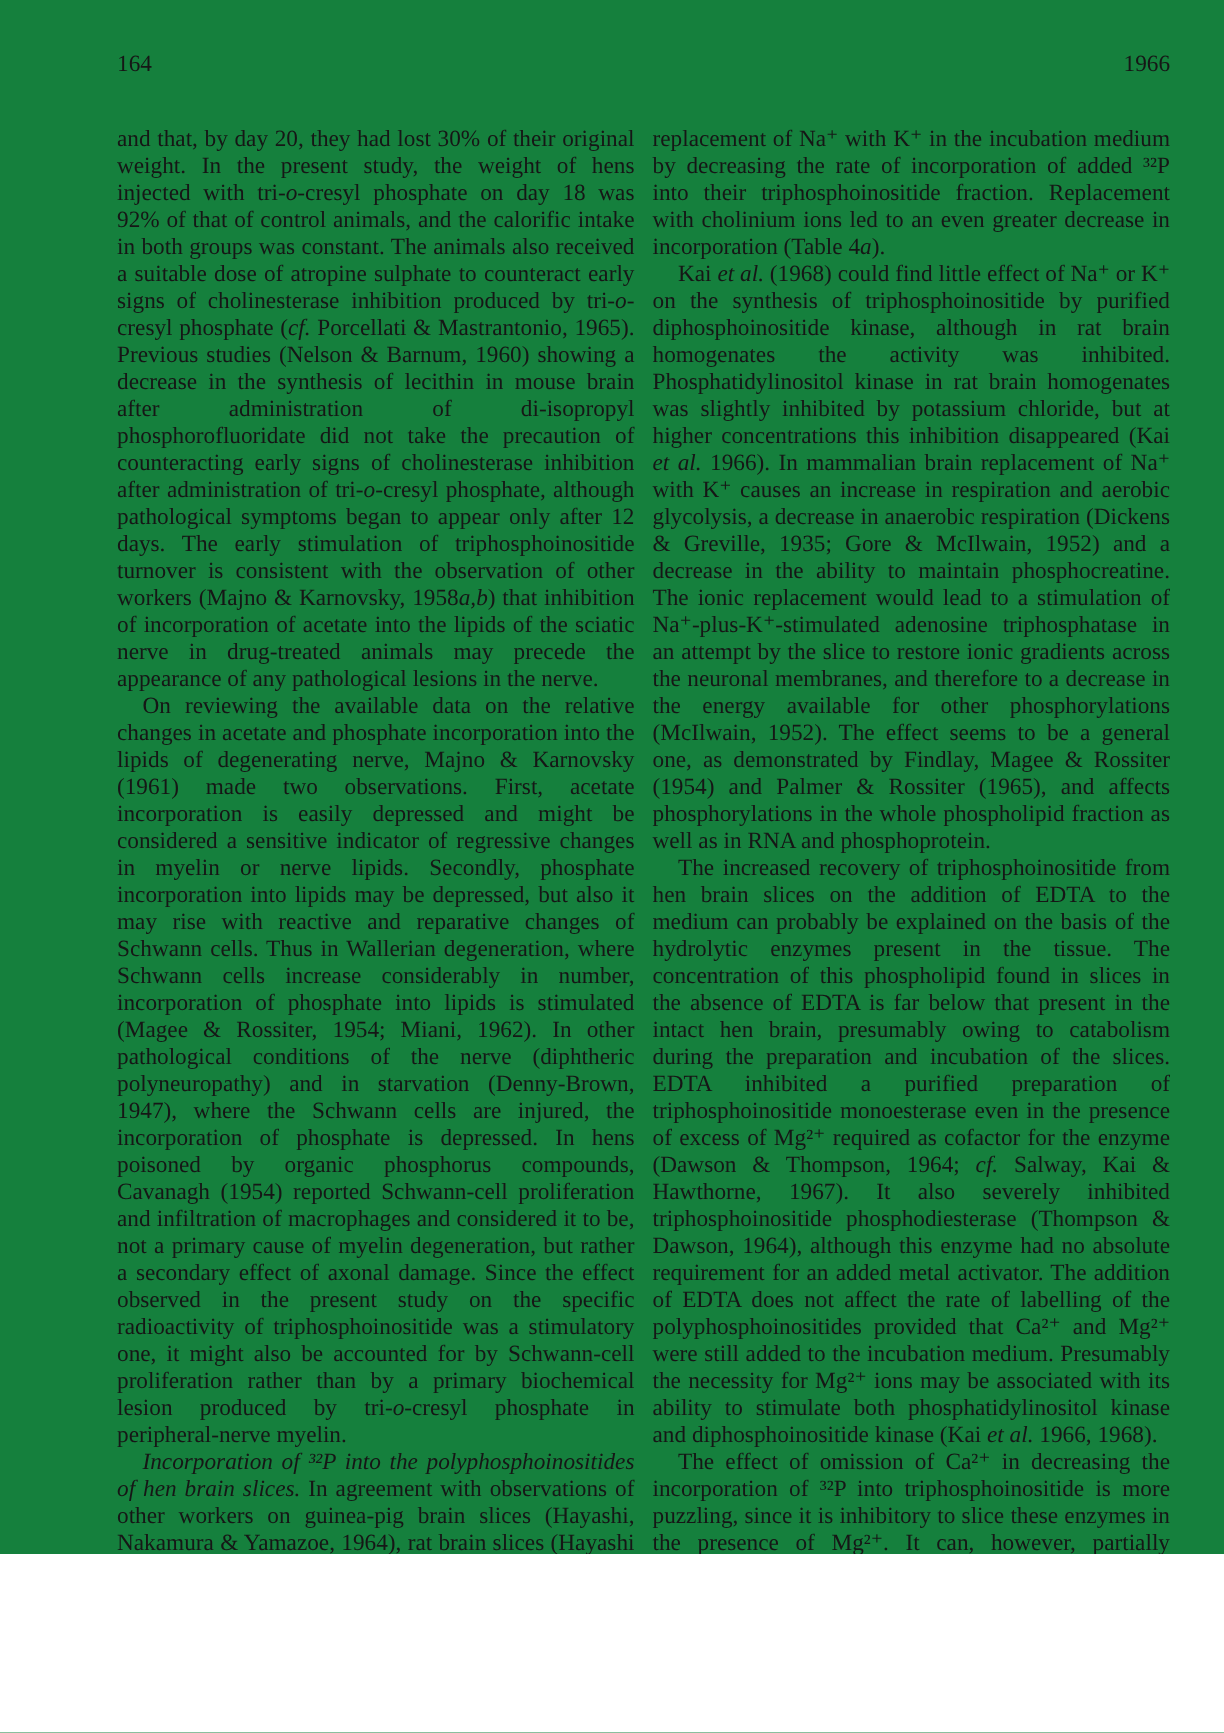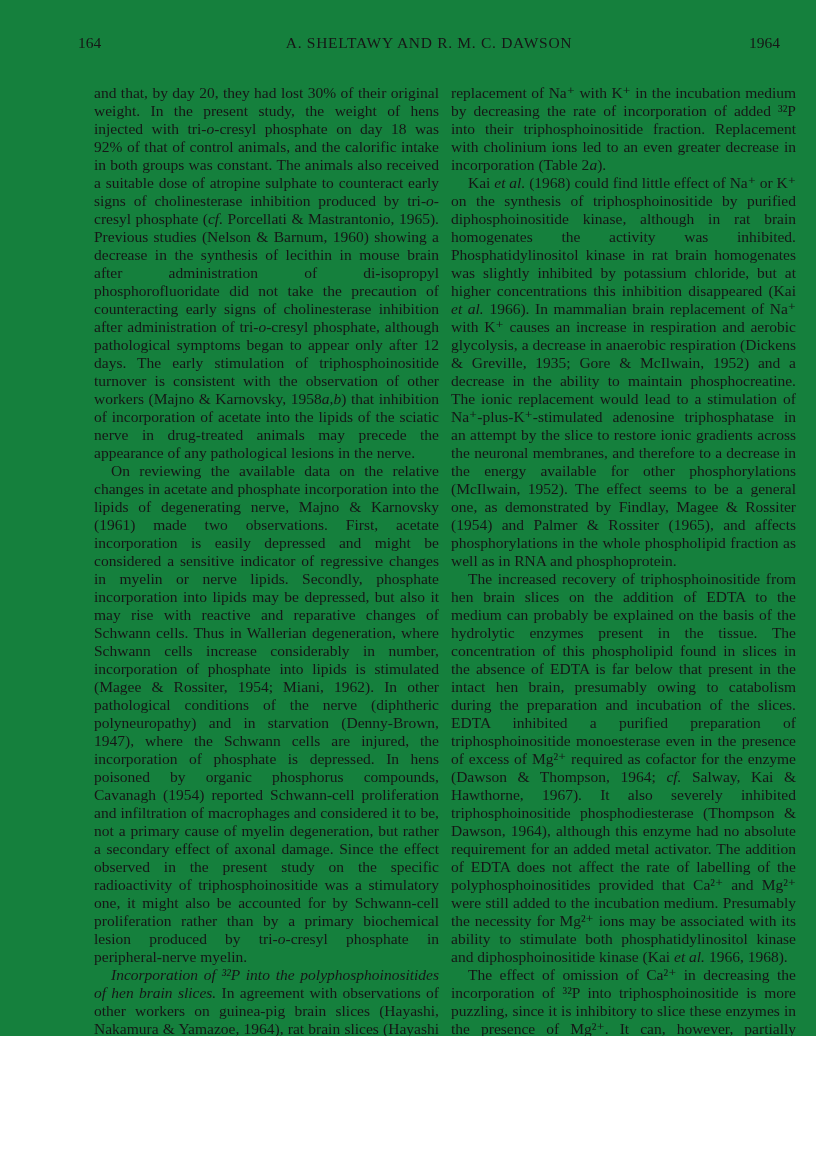--- a/index.html
+++ b/index.html
@@ -39,21 +39,20 @@
     text-align: center;
     letter-spacing: 0.7px;
   }
   .columns {
     position: absolute;
     top: 84px;
     left: 78px;
     width: 702px;
     display: flex;
     gap: 12px;
-    margin-left: 16px;
   }
   .column {
     width: 345px;
     font-size: 15.5px;
     line-height: 18px;
     text-align: justify;
     text-justify: inter-word;
     hyphens: none;
   }
   .para {
@@ -66,29 +65,28 @@
   .it {
     font-style: italic;
   }
 </style>
 </head>
 <body>
 
 <div class="page">
   <header class="pg-header">
     <span class="pnum">164</span>
-    <span class="ptitle">A. SHELTAWY AND R. M. C. DAWSON</span>
-    <span class="pyear">1964</span>
+    <span class="pyear">1966</span>
   </header>
   <main class="columns">
     <section class="column">
         <p class="para"><span>and that, by day 20, they had lost 30% of their original weight. In the present study, the weight of hens injected with tri-</span><span class="it">o</span><span>-cresyl phosphate on day 18 was 92% of that of control animals, and the calorific intake in both groups was constant. The animals also received a suitable dose of atropine sulphate to counteract early signs of cholinesterase inhibition produced by tri-</span><span class="it">o</span><span>-cresyl phosphate (</span><span class="it">cf.</span><span> Porcellati &amp; Mastrantonio, 1965). Previous studies (Nelson &amp; Barnum, 1960) showing a decrease in the synthesis of lecithin in mouse brain after administration of di-isopropyl phosphorofluoridate did not take the precaution of counteracting early signs of cholinesterase inhibition after administration of tri-</span><span class="it">o</span><span>-cresyl phosphate, although pathological symptoms began to appear only after 12 days. The early stimulation of triphosphoinositide turnover is consistent with the observation of other workers (Majno &amp; Karnovsky, 1958</span><span class="it">a,b</span><span>) that inhibition of incorporation of acetate into the lipids of the sciatic nerve in drug-treated animals may precede the appearance of any pathological lesions in the nerve.</span></p>
         <p class="para indent"><span>On reviewing the available data on the relative changes in acetate and phosphate incorporation into the lipids of degenerating nerve, Majno &amp; Karnovsky (1961) made two observations. First, acetate incorporation is easily depressed and might be considered a sensitive indicator of regressive changes in myelin or nerve lipids. Secondly, phosphate incorporation into lipids may be depressed, but also it may rise with reactive and reparative changes of Schwann cells. Thus in Wallerian degeneration, where Schwann cells increase considerably in number, incorporation of phosphate into lipids is stimulated (Magee &amp; Rossiter, 1954; Miani, 1962). In other pathological conditions of the nerve (diphtheric polyneuropathy) and in starvation (Denny-Brown, 1947), where the Schwann cells are injured, the incorporation of phosphate is depressed. In hens poisoned by organic phosphorus compounds, Cavanagh (1954) reported Schwann-cell proliferation and infiltration of macrophages and considered it to be, not a primary cause of myelin degeneration, but rather a secondary effect of axonal damage. Since the effect observed in the present study on the specific radioactivity of triphosphoinositide was a stimulatory one, it might also be accounted for by Schwann-cell proliferation rather than by a primary biochemical lesion produced by tri-</span><span class="it">o</span><span>-cresyl phosphate in peripheral-nerve myelin.</span></p>
         <p class="para indent"><span class="it">Incorporation of ³²P into the polyphosphoinositides of hen brain slices.</span><span> In agreement with observations of other workers on guinea-pig brain slices (Hayashi, Nakamura &amp; Yamazoe, 1964), rat brain slices (Hayashi </span><span class="it">et al.</span><span> 1966) and cat brain slices (Palmer &amp; Rossiter, 1965), slices of hen brain responded to the</span></p>
       </section>
     <section class="column">
-        <p class="para"><span>replacement of Na⁺ with K⁺ in the incubation medium by decreasing the rate of incorporation of added ³²P into their triphosphoinositide fraction. Replacement with cholinium ions led to an even greater decrease in incorporation (Table 2</span><span class="it">a</span><span>).</span></p>
+        <p class="para"><span>replacement of Na⁺ with K⁺ in the incubation medium by decreasing the rate of incorporation of added ³²P into their triphosphoinositide fraction. Replacement with cholinium ions led to an even greater decrease in incorporation (Table 4</span><span class="it">a</span><span>).</span></p>
         <p class="para indent"><span>Kai </span><span class="it">et al.</span><span> (1968) could find little effect of Na⁺ or K⁺ on the synthesis of triphosphoinositide by purified diphosphoinositide kinase, although in rat brain homogenates the activity was inhibited. Phosphatidylinositol kinase in rat brain homogenates was slightly inhibited by potassium chloride, but at higher concentrations this inhibition disappeared (Kai </span><span class="it">et al.</span><span> 1966). In mammalian brain replacement of Na⁺ with K⁺ causes an increase in respiration and aerobic glycolysis, a decrease in anaerobic respiration (Dickens &amp; Greville, 1935; Gore &amp; McIlwain, 1952) and a decrease in the ability to maintain phosphocreatine. The ionic replacement would lead to a stimulation of Na⁺-plus-K⁺-stimulated adenosine triphosphatase in an attempt by the slice to restore ionic gradients across the neuronal membranes, and therefore to a decrease in the energy available for other phosphorylations (McIlwain, 1952). The effect seems to be a general one, as demonstrated by Findlay, Magee &amp; Rossiter (1954) and Palmer &amp; Rossiter (1965), and affects phosphorylations in the whole phospholipid fraction as well as in RNA and phosphoprotein.</span></p>
         <p class="para indent"><span>The increased recovery of triphosphoinositide from hen brain slices on the addition of EDTA to the medium can probably be explained on the basis of the hydrolytic enzymes present in the tissue. The concentration of this phospholipid found in slices in the absence of EDTA is far below that present in the intact hen brain, presumably owing to catabolism during the preparation and incubation of the slices. EDTA inhibited a purified preparation of triphosphoinositide monoesterase even in the presence of excess of Mg²⁺ required as cofactor for the enzyme (Dawson &amp; Thompson, 1964; </span><span class="it">cf.</span><span> Salway, Kai &amp; Hawthorne, 1967). It also severely inhibited triphosphoinositide phosphodiesterase (Thompson &amp; Dawson, 1964), although this enzyme had no absolute requirement for an added metal activator. The addition of EDTA does not affect the rate of labelling of the polyphosphoinositides provided that Ca²⁺ and Mg²⁺ were still added to the incubation medium. Presumably the necessity for Mg²⁺ ions may be associated with its ability to stimulate both phosphatidylinositol kinase and diphosphoinositide kinase (Kai </span><span class="it">et al.</span><span> 1966, 1968).</span></p>
         <p class="para indent"><span>The effect of omission of Ca²⁺ in decreasing the incorporation of ³²P into triphosphoinositide is more puzzling, since it is inhibitory to slice these enzymes in the presence of Mg²⁺. It can, however, partially activate diphosphoinositide kinase in the absence of Mg²⁺ (Kai </span><span class="it">et al.</span><span> 1967).</span></p>
       </section>
   </main>
 </div>
 
 </body></html>

